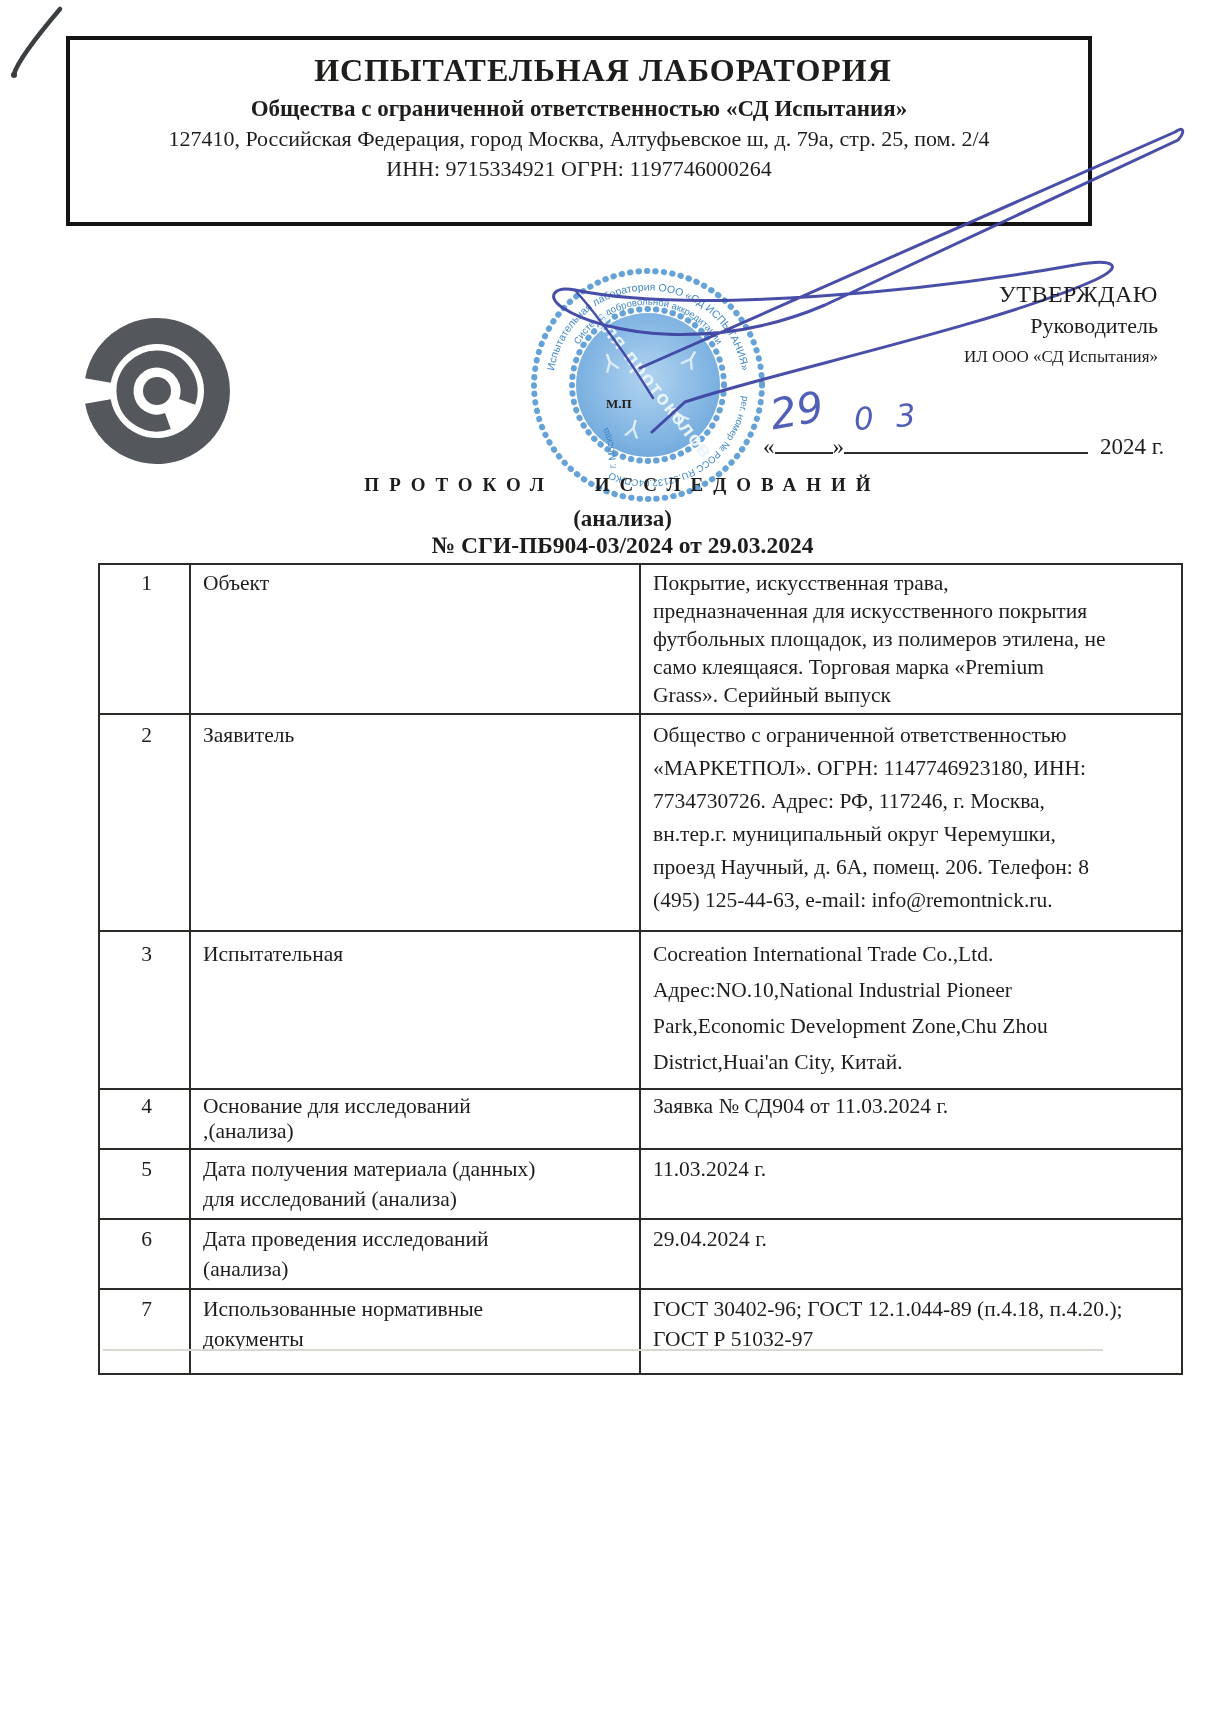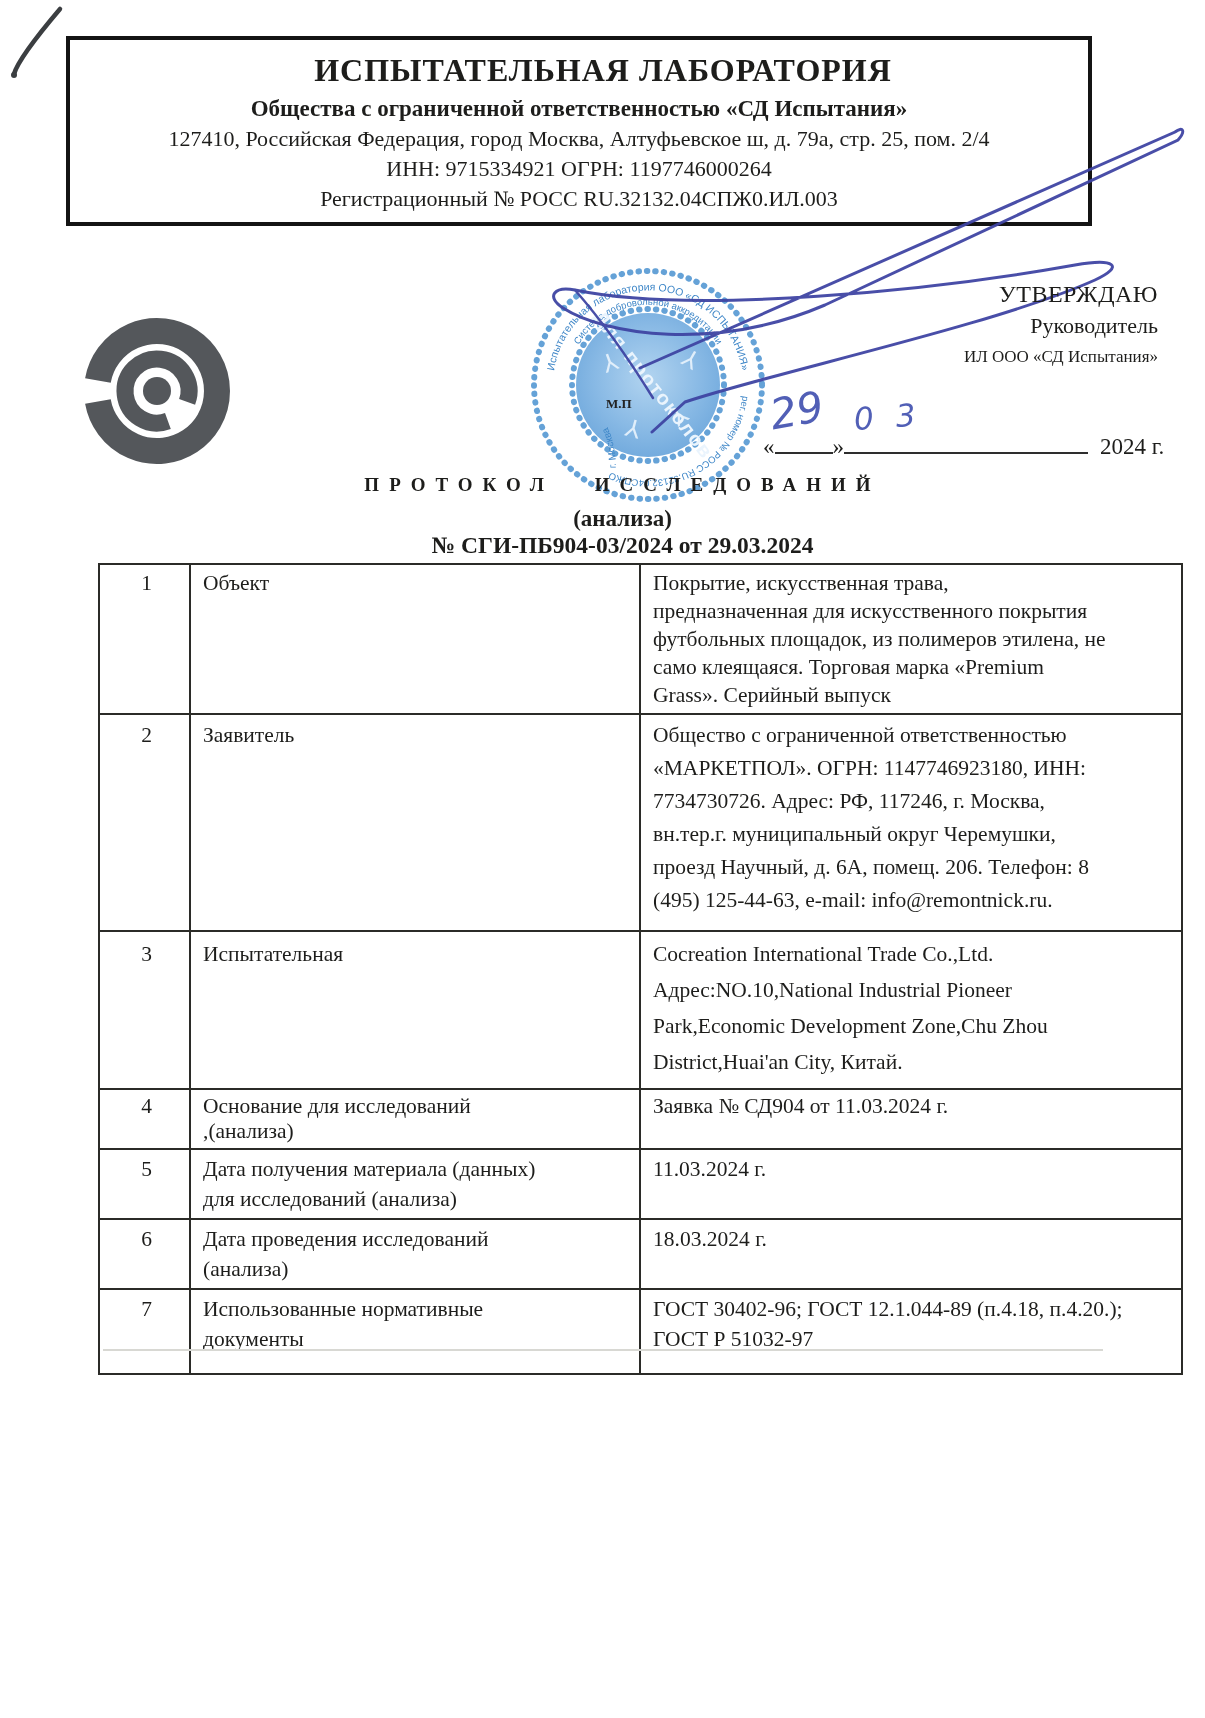--- a/index.html
+++ b/index.html
@@ -78,21 +78,20 @@
   <svg class="pen-mark" width="70" height="85" viewBox="0 0 70 85">
     <path d="M 10 74 C 13 64, 28 42, 56 9" fill="none" stroke="#3b3e41" stroke-width="4.5" stroke-linecap="round"></path>
     <circle cx="10" cy="75" r="3" fill="#3b3e41"></circle>
   </svg>
 
   <div class="header-box">
     <div class="hb-title">ИСПЫТАТЕЛЬНАЯ ЛАБОРАТОРИЯ</div>
     <div class="hb-sub">Общества с ограниченной ответственностью «СД Испытания»</div>
     <div class="hb-line">127410, Российская Федерация, город Москва, Алтуфьевское ш, д. 79а, стр. 25, пом. 2/4</div>
     <div class="hb-line">ИНН: 9715334921 ОГРН: 1197746000264</div>
-    <div class="hb-line">Регистрационный № РОСС RU.32132.04СПЖ0.ИЛ.003</div>
   </div>
 
   <svg class="logo" width="162" height="162" viewBox="0 0 162 162">
     <path d="M 21.9 70.6 A 60 60 0 1 1 21.9 91.4" fill="none" stroke="#54575b" stroke-width="26"></path>
     <path d="M 111.1 91.9 A 32 32 0 1 0 91.9 111.1" fill="none" stroke="#54575b" stroke-width="17"></path>
     <circle cx="81" cy="81" r="14" fill="#54575b"></circle>
   </svg>
 
   <svg class="stamp" width="240" height="240" viewBox="0 0 240 240">
     <defs>
@@ -190,21 +189,21 @@
       <tr class="r5">
         <td class="c-num">5</td>
         <td class="c-label">Дата получения материала (данных)
 для исследований (анализа)</td>
         <td class="c-value">11.03.2024 г.</td>
       </tr>
       <tr class="r6">
         <td class="c-num">6</td>
         <td class="c-label">Дата проведения исследований
 (анализа)</td>
-        <td class="c-value">18.03.2024 г.</td>
+        <td class="c-value">29.04.2024 г.</td>
       </tr>
       <tr class="r7">
         <td class="c-num">7</td>
         <td class="c-label">Использованные нормативные
 документы</td>
         <td class="c-value">ГОСТ 30402-96; ГОСТ 12.1.044-89 (п.4.18, п.4.20.);
 ГОСТ Р 51032-97</td>
       </tr>
     </tbody>
   </table>

